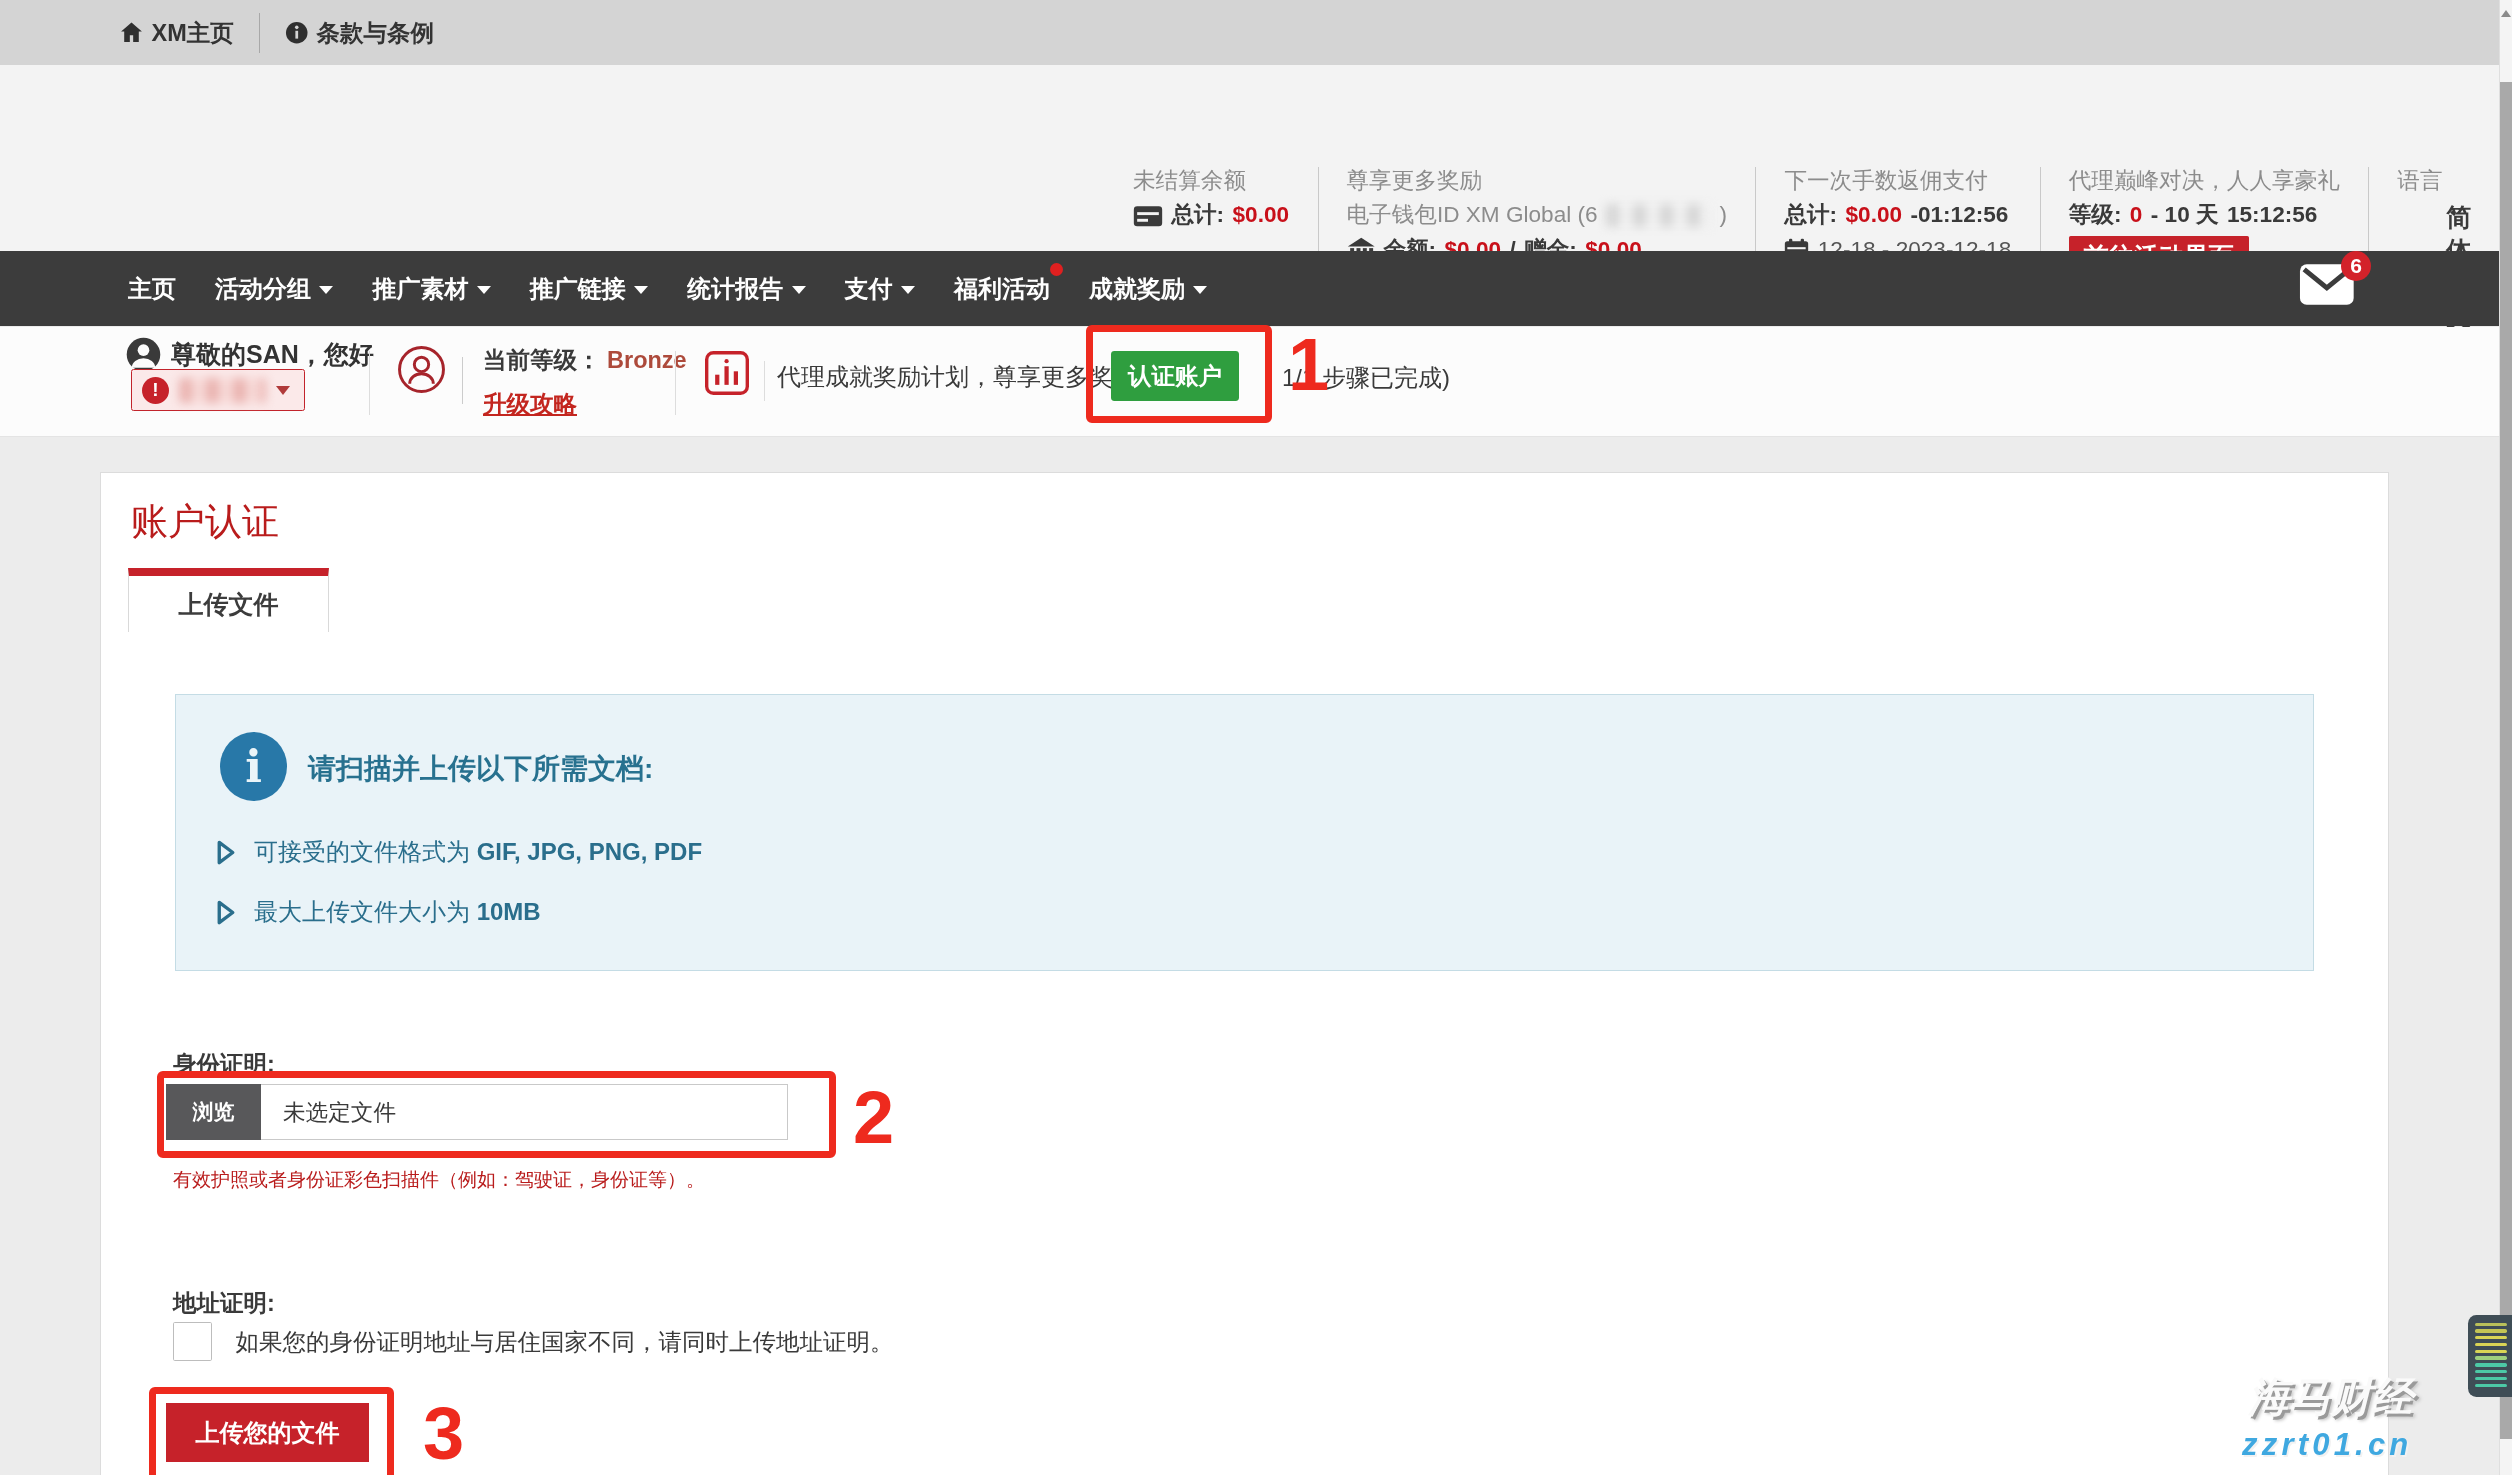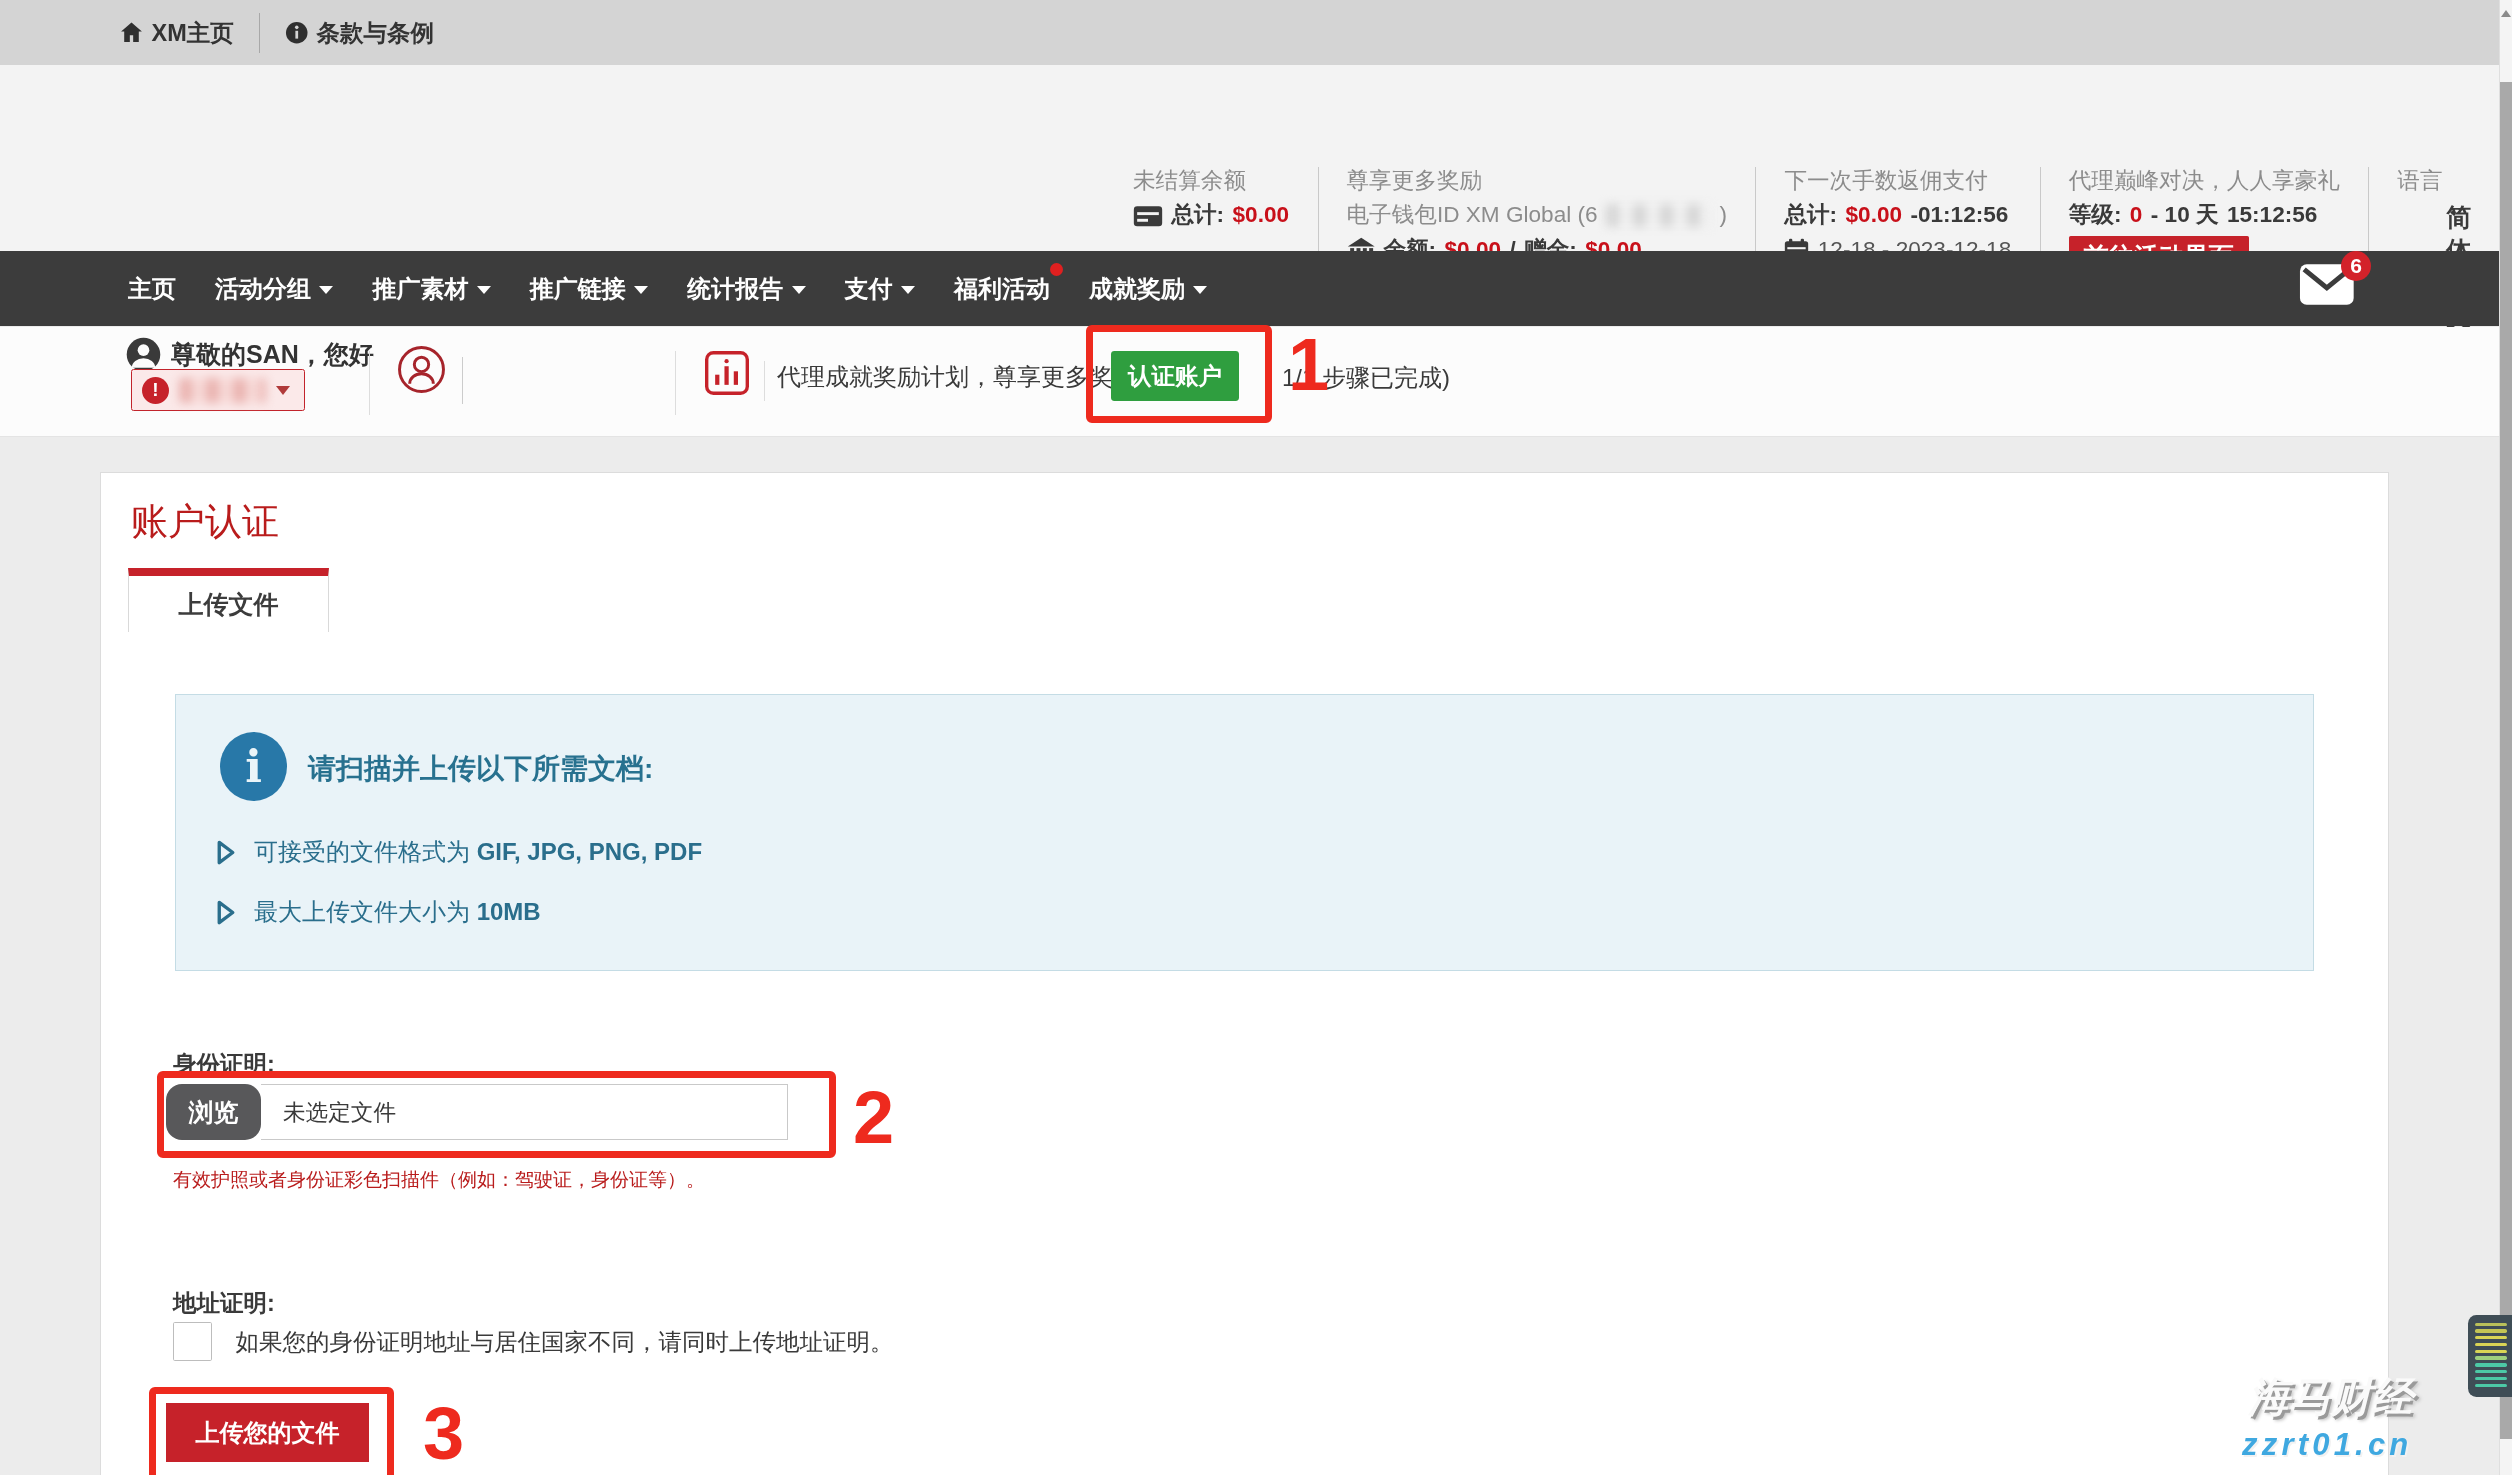--- a/index.html
+++ b/index.html
@@ -74,22 +74,22 @@
          display:flex; align-items:center; justify-content:center; font-size:25px; font-weight:bold; color:#3c3c3c; cursor:pointer; }
   .info-box { position:absolute; left:74px; top:221px; width:2139px; height:277px; background:#e9f3f8; border:0.8px solid #c4dce5; }
   .info-icon { position:absolute; left:44px; top:37px; width:67px; height:69px; border-radius:50%; background:#2878a8;
                color:#eaf4f8; font-family:"DejaVu Serif","Liberation Serif",serif; font-weight:bold; font-style:normal;
                font-size:44px; display:flex; align-items:center; justify-content:center; }
   .info-title { position:absolute; left:132px; top:55px; font-size:28px; font-weight:bold; color:#27718f; }
   .info-bullet { position:absolute; left:39px; display:flex; align-items:center; gap:17px; font-size:24px; color:#2a6e8c; }
   .info-bullet .bb { font-weight:bold; }
   .sec-label { position:absolute; left:72px; font-size:23.5px; font-weight:bold; color:#3a3a3a; }
   .file-row { position:absolute; left:65px; top:611px; width:622px; height:56px; display:flex; cursor:pointer; }
-  .browse-btn { width:95px; background:#58585a; color:#fff; font-size:25px; font-weight:bold;
-                display:flex; align-items:center; justify-content:center;border-radius:16px; }
+  .browse-btn { width:95px; background:#58585a; color:#fff; font-size:21px; font-weight:bold;
+                display:flex; align-items:center; justify-content:center; }
   .file-input { flex:1; background:#fff; border:0.8px solid #c9c9c9; border-left:none; display:flex; align-items:center;
                 padding-left:22px; font-size:22.6px; color:#3a3a3a; }
   .help-text { position:absolute; left:72px; top:690px; font-size:19px; color:#b91c1c; line-height:33px; }
   .checkbox-row { position:absolute; left:72px; top:849px; display:flex; align-items:center; gap:23.5px; }
   .checkbox { width:39px; height:39px; background:#fff; border:1.7px solid #bdbdbd; border-radius:1.7px; cursor:pointer; }
   .checkbox-note { font-size:23.5px; color:#3a3a3a; }
   .upload-btn { position:absolute; left:65px; top:930px; width:203px; height:59px; background:#c6222a; color:#fff;
                 font-size:24px; font-weight:bold; display:flex; align-items:center; justify-content:center; cursor:pointer; }
 
   
@@ -318,20 +318,27 @@
 
     <div style="position:absolute; left:397px; top:18.4px;">
       <svg width="49" height="49" viewBox="0 0 58 58">
           <circle cx="29" cy="29" r="26" fill="none" stroke="#a6242b" stroke-width="3.5"></circle>
           <circle cx="29" cy="23" r="8.5" fill="none" stroke="#a6242b" stroke-width="3.5"></circle>
           <path d="M15 46 a14 12 0 0 1 28 0" fill="none" stroke="#a6242b" stroke-width="3.5"></path>
         </svg>
     </div>
     <div class="ub-divider" style="left:462px; top:30px; height:47px; background:#ccc;"></div>
 
+    <div class="level-block">
+      <div class="level-line">
+        <span>当前等级：</span>
+        <span class="bronze">Bronze</span>
+      </div>
+      <span class="upgrade-link">升级攻略</span>
+    </div>
 
     <div class="ub-divider" style="left:675px; top:23.5px; height:64px;"></div>
 
     <div style="position:absolute; left:705px; top:23.5px;">
       <svg width="44" height="44" viewBox="0 0 52 52">
           <rect x="2" y="2" width="48" height="48" rx="8" fill="none" stroke="#c6222a" stroke-width="4"></rect>
           <rect x="12" y="28" width="5" height="12" fill="#c6222a"></rect>
           <rect x="23" y="18" width="5" height="22" fill="#c6222a"></rect>
           <rect x="34" y="24" width="5" height="16" fill="#c6222a"></rect>
           <circle cx="25.5" cy="12" r="2.5" fill="#c6222a"></circle>

